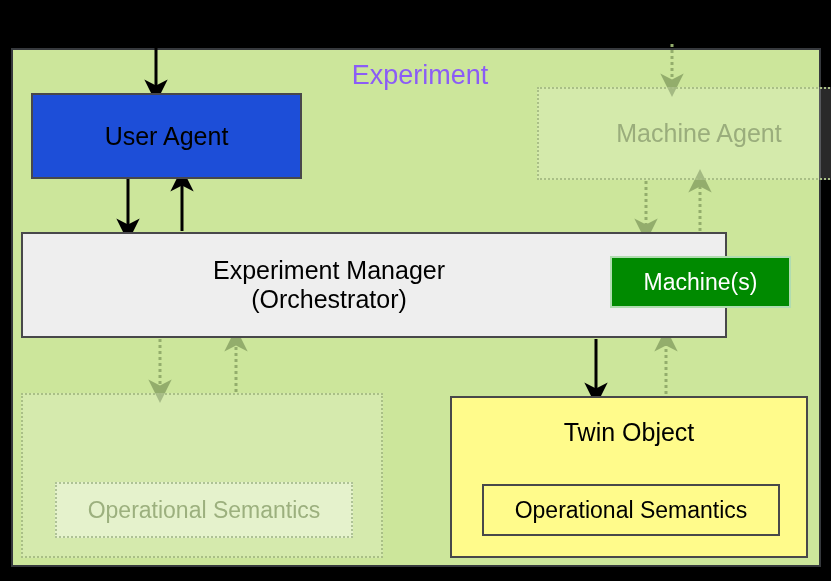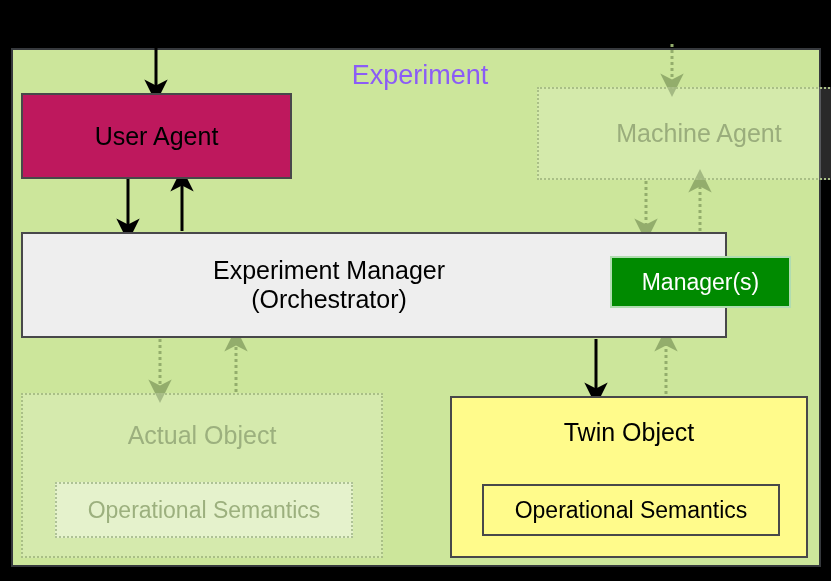--- a/index.html
+++ b/index.html
@@ -57,25 +57,25 @@
   .box-label {
     font-size: 25px;
     color: #000000;
     line-height: 1.15;
     text-align: center;
     white-space: pre-line;
   }
 
   
   .user-agent {
-    left: 21px;
+    left: 31px;
     top: 93px;
     width: 271px;
     height: 86px;
-    background: #be185d;
+    background: #1d4ed8;
     border: 2px solid #48484a;
     justify-content: center;
   }
 
   
   .machine-agent {
     left: 537px;
     top: 87px;
     width: 324px;
     height: 93px;
@@ -241,25 +241,24 @@
   <div class="box machine-agent">
     <div class="box-label">Machine Agent</div>
   </div>
 
   <div class="box experiment-manager">
     <div class="box-label">Experiment Manager
 (Orchestrator)</div>
   </div>
 
   <div class="workflow-chip">
-    <div class="chip-label">Manager(s)</div>
+    <div class="chip-label">Machine(s)</div>
   </div>
 
   <div class="box actual-object">
-    <div class="box-label">Actual Object</div>
     <div class="actual-object-inner">
       <div class="inner-label">Operational Semantics</div>
     </div>
   </div>
 
   <div class="box twin-object">
     <div class="box-label">Twin Object</div>
     <div class="twin-object-inner">
       <div class="inner-label">Operational Semantics</div>
     </div>

